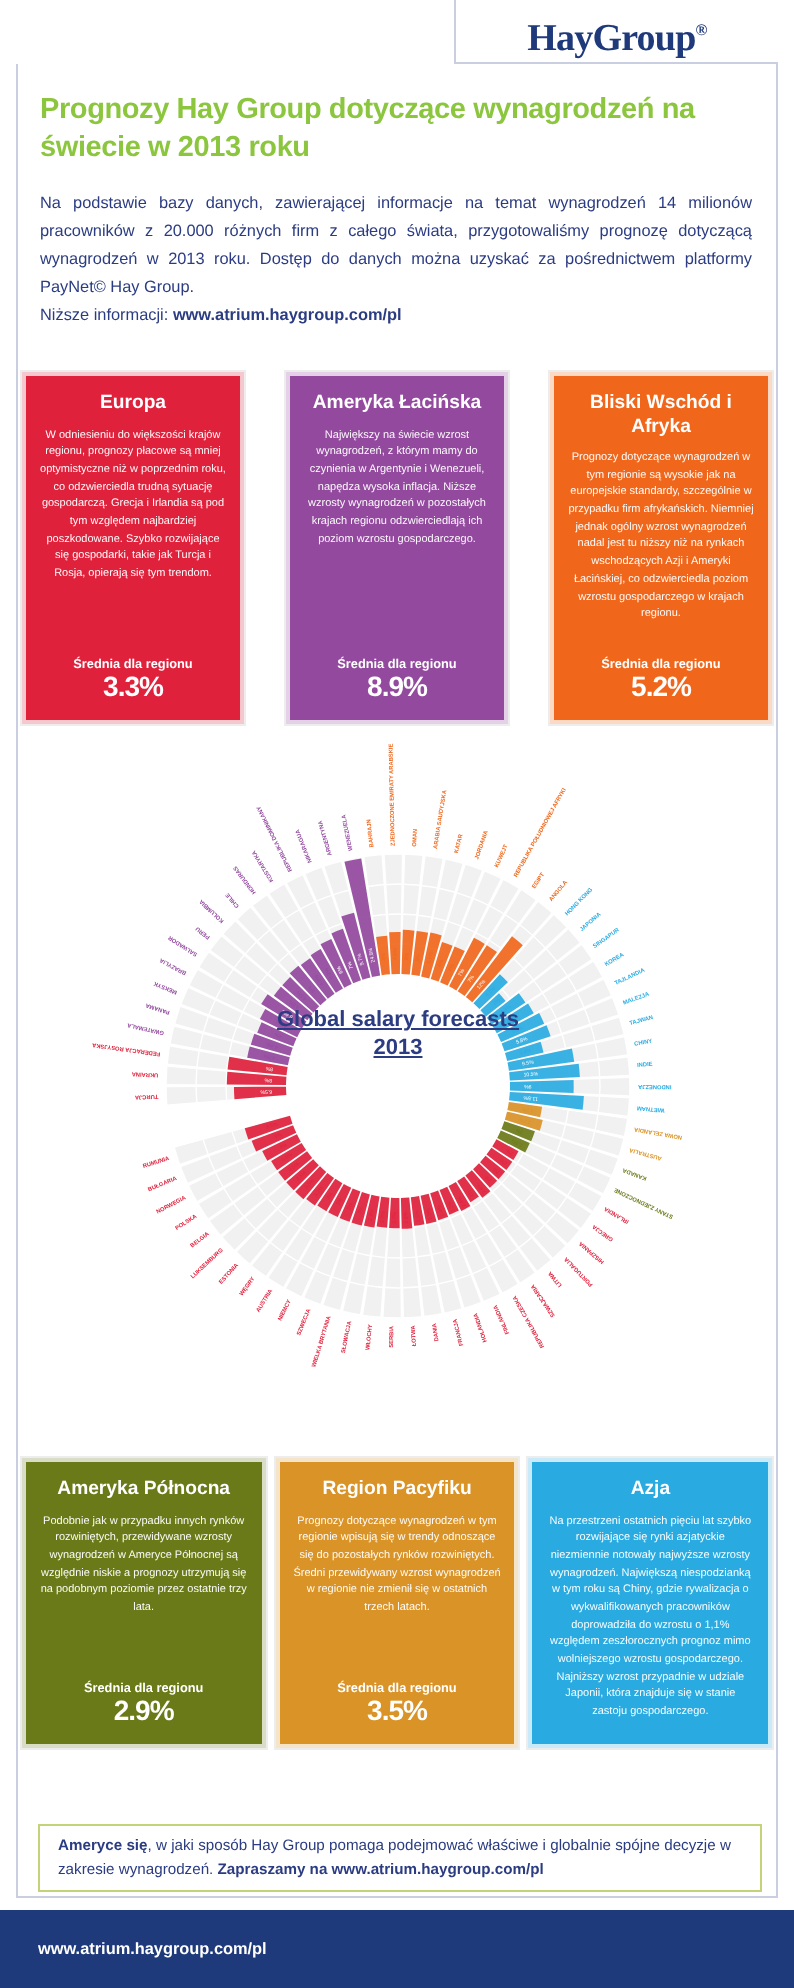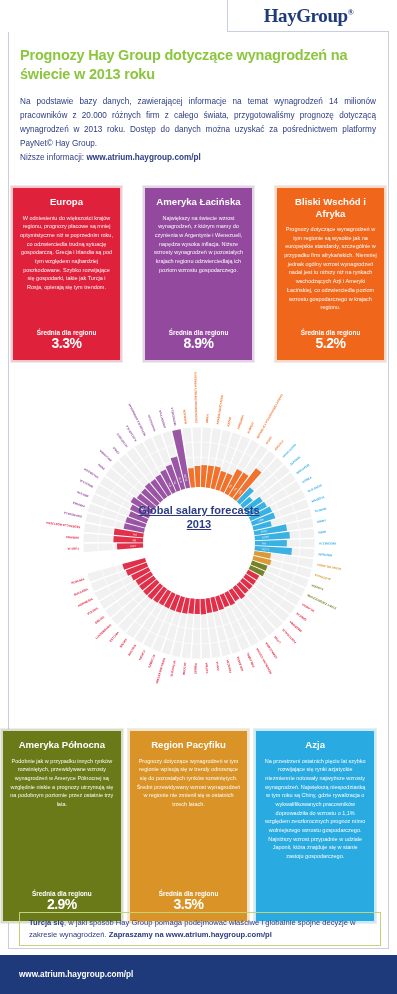--- a/index.html
+++ b/index.html
@@ -9,21 +9,21 @@
     font-family: "Liberation Sans", sans-serif;
     overflow: hidden;
   }
   .page { position: relative; width:397px; height:994px; background:#fff; }
 
   
   .logo-bar { position:absolute; left:0; top:0; width:397px; height:34px; }
   .logo-box {
     position:absolute; right:8px; top:0; width:162px; height:32px;
     background:#fff; border-left:1px solid #c9cfe0; border-bottom:1px solid #c9cfe0;
-    display:flex; align-items:center; justify-content:center;
+    display:flex; align-items:flex-end; justify-content:center;
   }
   .logo-text {
     font-family:"Liberation Serif", serif; font-weight:bold; font-size:19px;
     color:#1f3a7a; letter-spacing:-0.4px;
   }
   .logo-text sup { font-size:8px; vertical-align:super; }
 
   .frame {
     position:absolute; left:8px; top:32px; width:381px; height:917px;
     border:1px solid #c9cfe0; border-top:none;
@@ -65,21 +65,21 @@
 
   
   .chart-wrap { position:absolute; left:11px; top:368px; width:375px; height:350px; }
   .chart-svg { display:block; }
   .center-title {
     position:absolute; left:138px; top:503px; width:122px;
     text-align:center; color:#2b3c82; font-size:11px; font-weight:bold; line-height:1.3;text-decoration:underline;
   }
 
   
-  .cards2 { position:absolute; left:1px; top:729px; width:375px; height:194px; display:flex; gap:5px;border-radius:17px; }
+  .cards2 { position:absolute; left:11px; top:729px; width:375px; height:145px; display:flex; gap:5px;border-radius:17px; }
   .card.na   { background:#6b7a18; }
   .card.pac  { background:#d99327; }
   .card.asia { background:#29abe2; }
 
   
   .cta {
     position:absolute; left:19px; top:912px; width:362px; height:34px;
     border:1px solid #c2d37a; display:flex; align-items:center; padding:0 9px;
   }
   .cta p { font-size:7.6px; color:#2b3c82; line-height:1.55; }
@@ -445,21 +445,21 @@
       </div>
     </div>
     <div class="card asia">
       <div class="card-title">Azja</div>
       <div class="card-body">Na przestrzeni ostatnich pięciu lat szybko rozwijające się rynki azjatyckie niezmiennie notowały najwyższe wzrosty wynagrodzeń. Największą niespodzianką w tym roku są Chiny, gdzie rywalizacja o wykwalifikowanych pracowników doprowadziła do wzrostu o 1,1% względem zeszłorocznych prognoz mimo wolniejszego wzrostu gospodarczego. Najniższy wzrost przypadnie w udziale Japonii, która znajduje się w stanie zastoju gospodarczego.</div>
     </div>
   </div>
 
   <div class="cta">
     <p>
-      <b>Turcja się</b><span>, w jaki sposób Hay Group pomaga podejmować właściwe i globalnie spójne decyzje w zakresie wynagrodzeń.</span>
+      <b>Ameryce się</b><span>, w jaki sposób Hay Group pomaga podejmować właściwe i globalnie spójne decyzje w zakresie wynagrodzeń.</span>
       <b>Zapraszamy na www.atrium.haygroup.com/pl</b>
     </p>
   </div>
 
   <div class="footer">
     <span>www.atrium.haygroup.com/pl</span>
   </div>
 
 </div>
 

